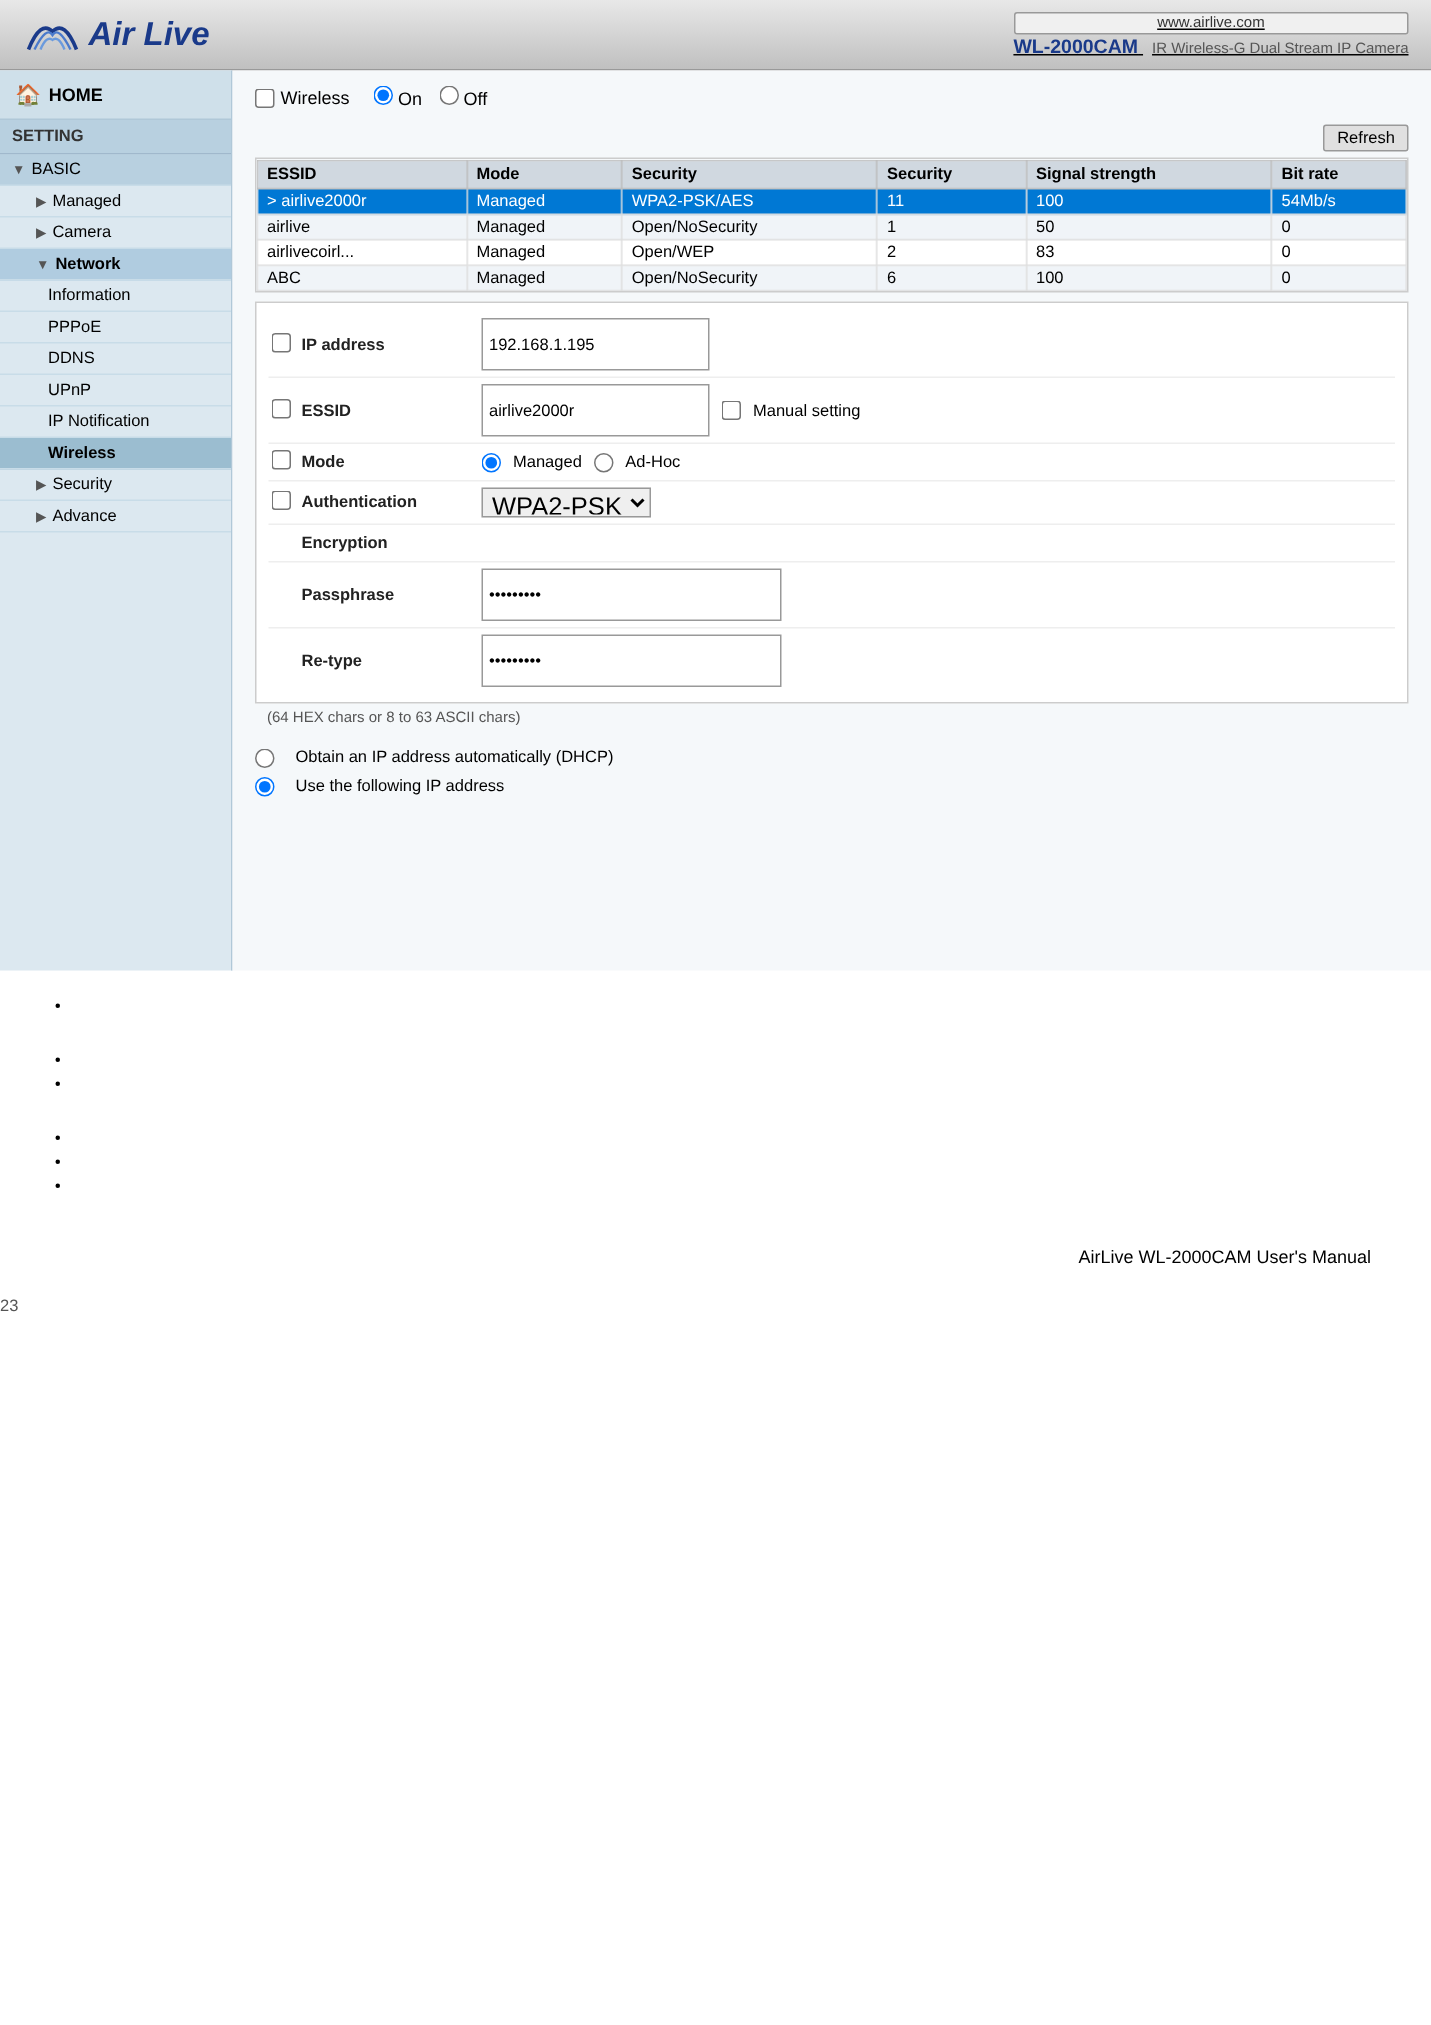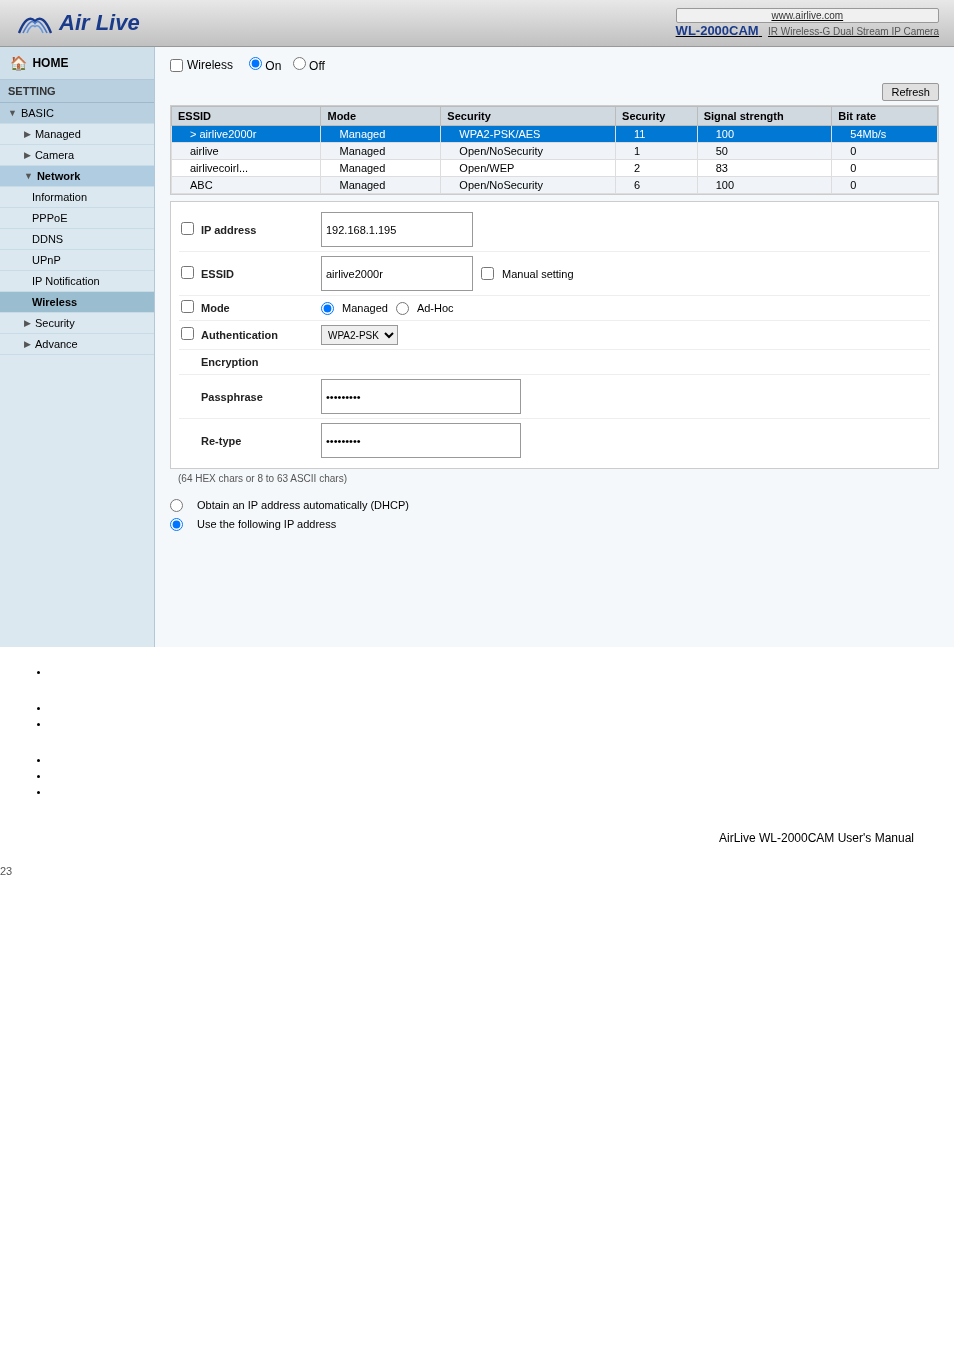--- a/index.html
+++ b/index.html
@@ -153,21 +153,21 @@
       border: 1px solid #ccc;
     }
     .network-table th {
       background: #d0d8e0;
       padding: 3px 6px;
       border: 1px solid #bbb;
       font-weight: bold;
       text-align: left;
     }
     .network-table td {
-      padding: 2px 18px;
+      padding: 2px 6px;
       border: 1px solid #ddd;
     }
     .network-table tr.selected-row {
       background: #0078d4;
       color: #fff;
     }
     .network-table tr:not(.selected-row):nth-child(even) {
       background: #f0f4f8;
     }
 
@@ -217,21 +217,21 @@
     .form-input {
       border: 1px solid #999;
       padding: 2px 4px;
       font-size: 11px;
       height: 35px;
       min-width: 120px;
     }
     .form-select {
       border: 1px solid #999;
       padding: 1px 2px;
-      font-size: 10px;
+      font-size: 17px;
       height: 20px;
     }
     .hint-text {
       font-size: 10px;
       color: #555;
       padding: 4px 8px;
     }
 
     
     .ip-section {

